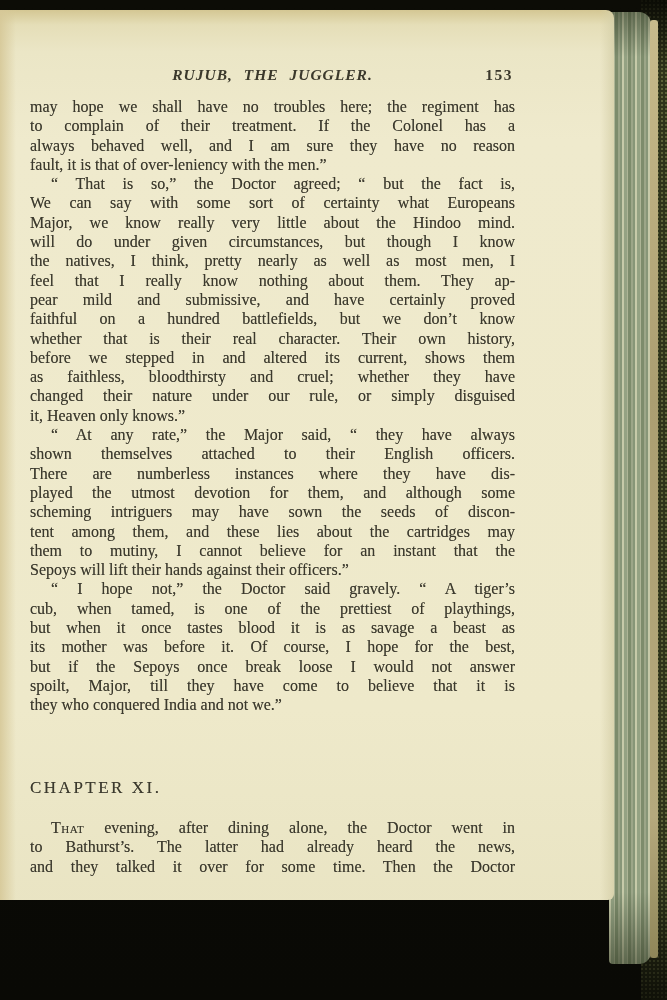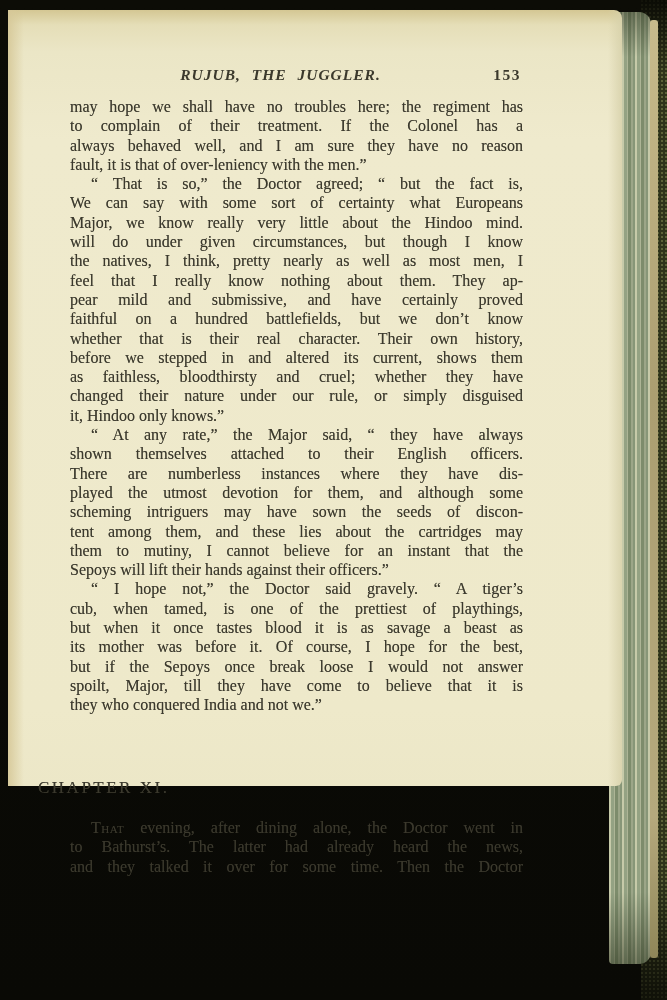--- a/index.html
+++ b/index.html
@@ -43,22 +43,22 @@
     position: absolute;
     top: 8px; right: -7px;
     width: 8px; height: calc(100% - 14px);
     border-radius: 3px;
     background: linear-gradient(180deg, #c8bb8c 0, #ab9e71 40%, #b5a97d 85%, #8f8659 100%);
   }
 
   
   .page {
     position: absolute;
-    left: 8px; top: 10px;
-    width: 614px; height: 776px;
+    left: 0; top: 10px;
+    width: 614px; height: 890px;
     border-radius: 0 8px 6px 0;
     background:
       linear-gradient(90deg, rgba(214,200,152,0.9) 0, rgba(236,231,200,0) 16px),
       linear-gradient(270deg, rgba(213,207,168,0.8) 0, rgba(238,233,202,0) 14px),
       linear-gradient(180deg, #d4c793 0, #e5deb8 15px, #ebe6c6 42px, #efeacd 130px,
                       #eee9ca 700px, #e9e4c3 900px, #e0ddbb 938px, #d5d8b4 950px, #c3cda9 962px);
   }
 
   
   .running-head {
@@ -99,21 +99,20 @@
     width: 485px;
   }
   .line {
     font-size: 16px;
     line-height: 19.3px;
     color: #3b392d;
     text-align: justify;
     text-align-last: justify;
     text-shadow: 0 0 0.5px rgba(59,57,45,0.55);
     white-space: normal;
-    margin-left: 32px;
   }
   .line.pe { text-align-last: left; }
   .line.indent { text-indent: 21px; }
   .sc { font-variant: small-caps; letter-spacing: 0.5px; }
 
   
   .chapter-heading {
     position: absolute;
     left: 30px; top: 766px;
     width: 485px;
@@ -151,21 +150,21 @@
         <div class="line">Major, we know really very little about the Hindoo mind.</div>
         <div class="line">will do under given circumstances, but though I know</div>
         <div class="line">the natives, I think, pretty nearly as well as most men, I</div>
         <div class="line">feel that I really know nothing about them.  They ap-</div>
         <div class="line">pear mild and submissive, and have certainly proved</div>
         <div class="line">faithful on a hundred battlefields, but we don’t know</div>
         <div class="line">whether that is their real character.  Their own history,</div>
         <div class="line">before we stepped in and altered its current, shows them</div>
         <div class="line">as faithless, bloodthirsty and cruel; whether they have</div>
         <div class="line">changed their nature under our rule, or simply disguised</div>
-        <div class="line pe">it, Hindoo only knows.”</div>
+        <div class="line pe">it, Heaven only knows.”</div>
         <div class="line indent">“ At any rate,” the Major said, “ they have always</div>
         <div class="line">shown themselves attached to their English officers.</div>
         <div class="line">There are numberless instances where they have dis-</div>
         <div class="line">played the utmost devotion for them, and although some</div>
         <div class="line">scheming intriguers may have sown the seeds of discon-</div>
         <div class="line">tent among them, and these lies about the cartridges may</div>
         <div class="line">them to mutiny, I cannot believe for an instant that the</div>
         <div class="line pe">Sepoys will lift their hands against their officers.”</div>
         <div class="line indent">“ I hope not,” the Doctor said gravely.  “ A tiger’s</div>
         <div class="line">cub, when tamed, is one of the prettiest of playthings,</div>

